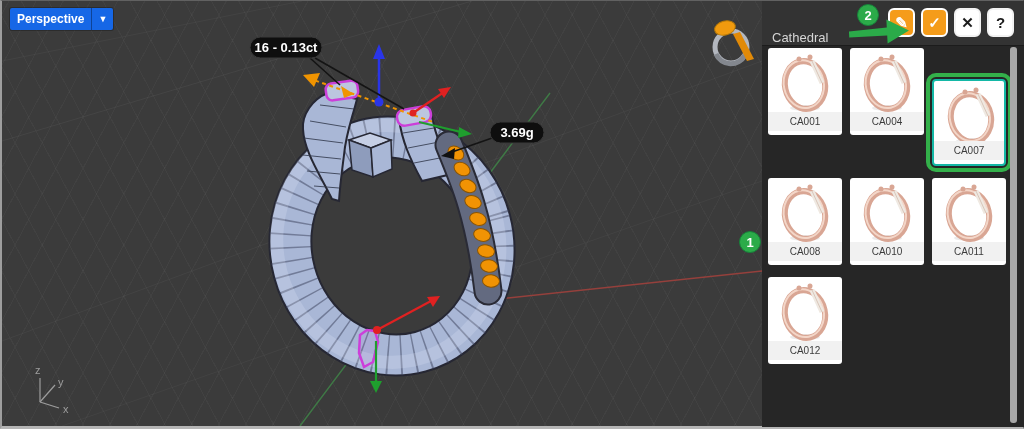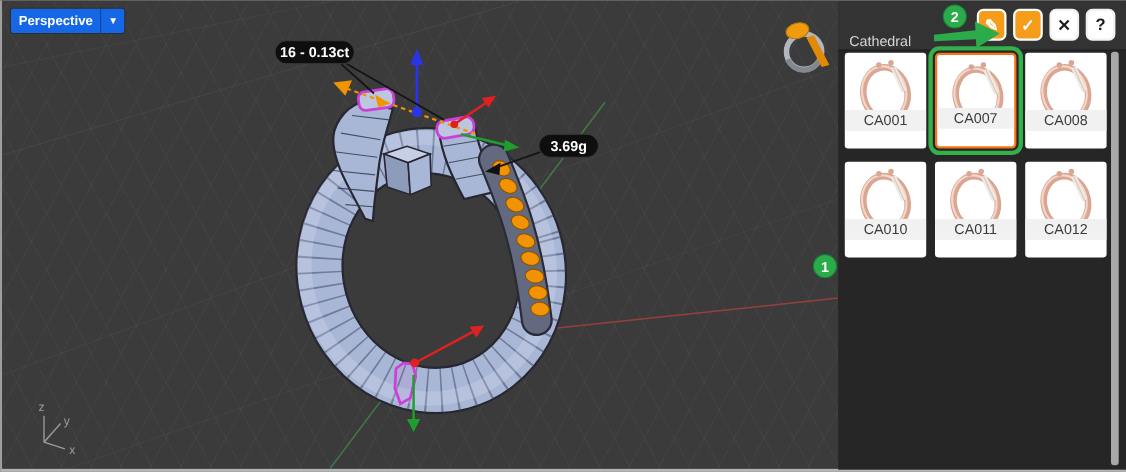--- a/index.html
+++ b/index.html
@@ -29,24 +29,24 @@
   .header-buttons{position:absolute;right:10px;top:7px;display:flex;gap:6px;}
   .btn{width:27px;height:29px;border-radius:6px;display:flex;align-items:center;
     justify-content:center;font-size:15px;font-weight:bold;box-sizing:border-box;cursor:pointer;}
   .btn-orange{background:#f59c1a;color:#fff;border:2px solid #fff;}
   .btn-white{background:#fff;color:#1a1a1a;border:2px solid #f2f2f2;}
   .cards{position:absolute;left:6px;top:47px;display:grid;
     grid-template-columns:repeat(3,74px);gap:12px 8px;}
   .card{position:relative;width:74px;height:87px;background:#fff;border-radius:3px;
     overflow:hidden;box-sizing:border-box;cursor:pointer;}
   .card svg{display:block;}
-  .card-label{position:absolute;bottom:16px;left:0;right:0;height:19px;background:#f1f1f1;
-    color:#3c3c3c;font-size:13px;display:flex;align-items:center;justify-content:center;}
-  .card.selected{border:2px solid #f97316;outline:4px solid #33b04a;outline-offset:2px;
-    border-radius:4px;}
+  .card-label{position:absolute;bottom:4px;left:0;right:0;height:19px;background:#f1f1f1;
+    color:#3c3c3c;font-size:10px;display:flex;align-items:center;justify-content:center;}
+  .card.selected{border:2px solid #14b8a6;outline:4px solid #33b04a;outline-offset:2px;
+    border-radius:4px;margin-top:31px;}
   .scrollbar{position:absolute;right:7px;top:46px;bottom:4px;width:7px;background:#a8a8a8;
     border-radius:3px;cursor:pointer;}
   
   .badge-step{position:absolute;width:22px;height:22px;border-radius:50%;background:#2bab49;
     color:#fff;font-weight:bold;font-size:13px;display:flex;align-items:center;
     justify-content:center;border:1px solid #17813a;box-sizing:border-box;z-index:30;}
   #step1{left:737px;top:230px;}
   #step2{left:855px;top:3px;}
   .arrow2{position:absolute;left:845px;top:16px;z-index:29;transform:rotate(-3deg);}
 </style>
@@ -218,20 +218,26 @@
       </defs>
     </svg>
 
     <div class="cards">
       <div class="card">
         <svg width="74" height="66">
             <use href="#ring-thumb"></use>
           </svg>
         <div class="card-label">CA001</div>
       </div>
+      <div class="card">
+        <svg width="74" height="66">
+            <use href="#ring-thumb"></use>
+          </svg>
+        <div class="card-label">CA004</div>
+      </div>
       <div class="card selected">
         <svg width="70" height="64">
             <use href="#ring-thumb"></use>
           </svg>
         <div class="card-label">CA007</div>
       </div>
       <div class="card">
         <svg width="74" height="66">
             <use href="#ring-thumb"></use>
           </svg>

